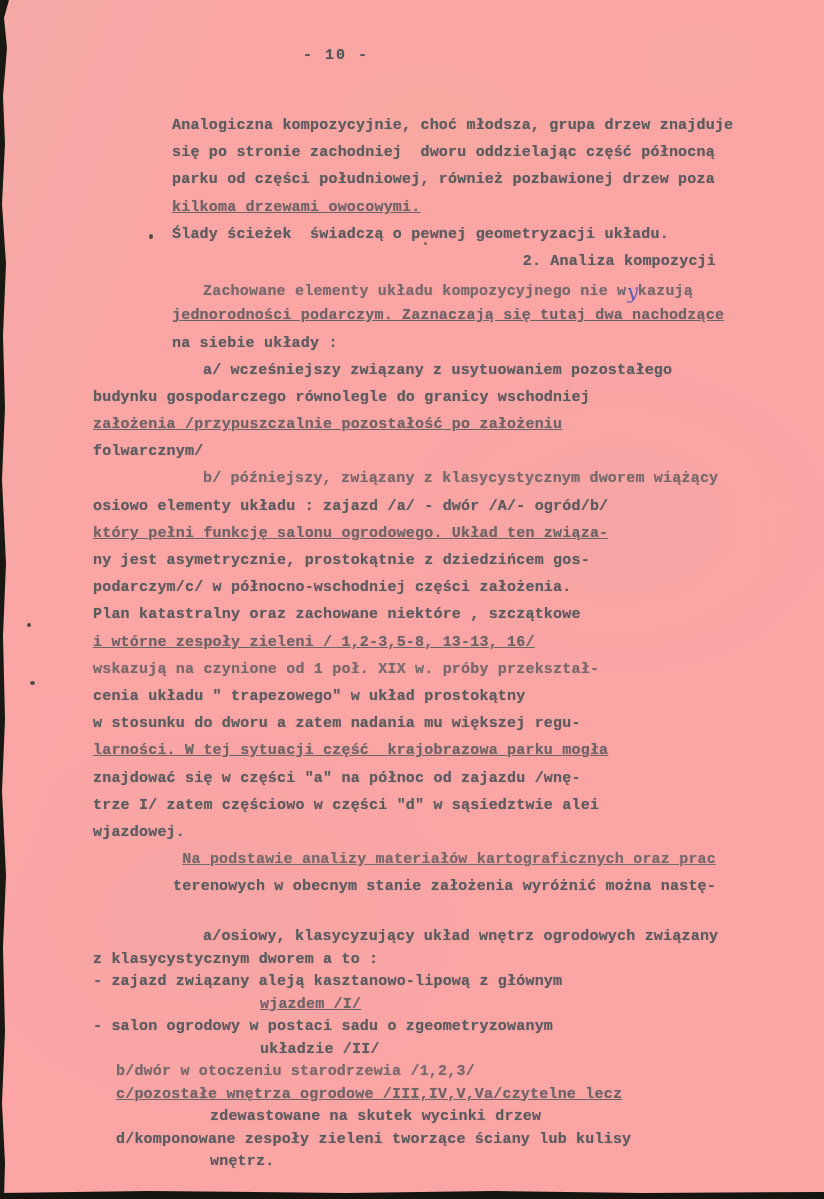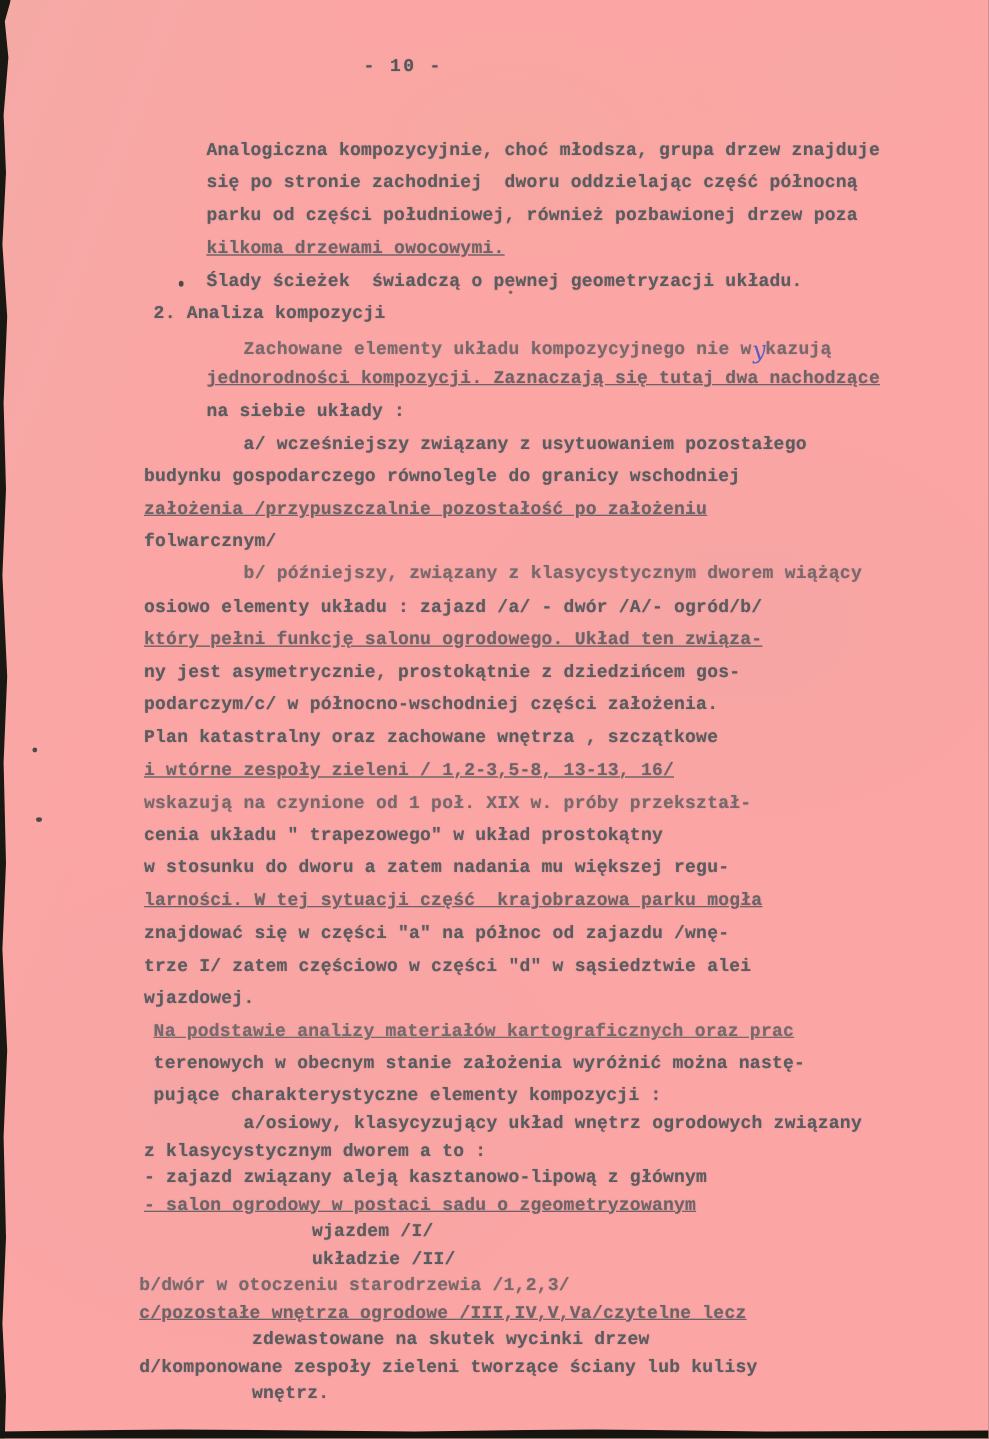--- a/index.html
+++ b/index.html
@@ -29,24 +29,24 @@
     text-shadow:0 0 1px rgba(80,80,88,0.55);
     filter:blur(0.25px);
   }
   .block-upper{top:112px;}
   .block-upper .line{height:27.2px;line-height:27.2px;}
   .block-lower{top:926px;}
   .block-lower .line{height:22.5px;line-height:22.5px;}
   .line{white-space:pre;}
   .line:nth-child(4n){opacity:0.88;text-decoration:underline;}
   .line:nth-child(7n){opacity:0.82;}
-  .i0{padding-left:128px;}
+  .i0{padding-left:128px;text-align:right;}
   .i1{padding-left:172px;}
   .i2{padding-left:203px;}
-  .i3{padding-left:120px;}
+  .i3{padding-left:93px;}
   .i4{padding-left:260px;}
   .i2b{padding-left:116px;}
   .i3b{padding-left:210px;font-family:Liberation Mono, monospace;}
   .pageno{
     position:absolute;top:47px;left:303px;
     color:#55565b;font-size:15px;font-weight:700;
     letter-spacing:2px;
     text-shadow:0 0 1px rgba(80,80,88,0.55);
     filter:blur(0.25px);
   }
@@ -91,51 +91,50 @@
   <div class="pageno">- 10 -</div>
 
   <div class="typed block-upper">
     <div class="line i1">Analogiczna kompozycyjnie, choć młodsza, grupa drzew znajduje</div>
     <div class="line i1">się po stronie zachodniej  dworu oddzielając część północną</div>
     <div class="line i1">parku od części południowej, również pozbawionej drzew poza</div>
     <div class="line i1">kilkoma drzewami owocowymi.</div>
     <div class="line i1">Ślady ścieżek  świadczą o pewnej geometryzacji układu.</div>
     <div class="line i0">2. Analiza kompozycji</div>
     <div class="line i2"><span>Zachowane elementy układu kompozycyjnego nie w</span><span class="hand-y">y</span><span>kazują</span></div>
-    <div class="line i1">jednorodności kompozycji. Zaznaczają się tutaj dwa nachodzące</div>
+    <div class="line i1">jednorodności podarczym. Zaznaczają się tutaj dwa nachodzące</div>
     <div class="line i1">na siebie układy :</div>
     <div class="line i2">a/ wcześniejszy związany z usytuowaniem pozostałego</div>
     <div class="line i3">budynku gospodarczego równolegle do granicy wschodniej</div>
     <div class="line i3">założenia /przypuszczalnie pozostałość po założeniu</div>
     <div class="line i3">folwarcznym/</div>
     <div class="line i2">b/ późniejszy, związany z klasycystycznym dworem wiążący</div>
     <div class="line i3">osiowo elementy układu : zajazd /a/ - dwór /A/- ogród/b/</div>
     <div class="line i3">który pełni funkcję salonu ogrodowego. Układ ten związa-</div>
     <div class="line i3">ny jest asymetrycznie, prostokątnie z dziedzińcem gos-</div>
     <div class="line i3">podarczym/c/ w północno-wschodniej części założenia.</div>
-    <div class="line i3">Plan katastralny oraz zachowane wnętrza , szczątkowe</div>
+    <div class="line i3">Plan katastralny oraz zachowane niektóre , szczątkowe</div>
     <div class="line i3">i wtórne zespoły zieleni / 1,2-3,5-8, 13-13, 16/</div>
     <div class="line i3">wskazują na czynione od 1 poł. XIX w. próby przekształ-</div>
     <div class="line i3">cenia układu " trapezowego" w układ prostokątny</div>
     <div class="line i3">w stosunku do dworu a zatem nadania mu większej regu-</div>
     <div class="line i3">larności. W tej sytuacji część  krajobrazowa parku mogła</div>
     <div class="line i3">znajdować się w części "a" na północ od zajazdu /wnę-</div>
     <div class="line i3">trze I/ zatem częściowo w części "d" w sąsiedztwie alei</div>
     <div class="line i3">wjazdowej.</div>
     <div class="line i0">Na podstawie analizy materiałów kartograficznych oraz prac</div>
     <div class="line i0">terenowych w obecnym stanie założenia wyróżnić można nastę-</div>
-    <div class="line i0">pujące charakterystyczne elementy kompozycji :</div>
   </div>
 
   <div class="typed block-lower">
     <div class="line i2">a/osiowy, klasycyzujący układ wnętrz ogrodowych związany</div>
     <div class="line i3">z klasycystycznym dworem a to :</div>
     <div class="line i3">- zajazd związany aleją kasztanowo-lipową z głównym</div>
+    <div class="line i4">wjazdem /I/</div>
     <div class="line i3">- salon ogrodowy w postaci sadu o zgeometryzowanym</div>
-    <div class="line i4">wjazdem /I/</div>
     <div class="line i4">układzie /II/</div>
     <div class="line i2b">b/dwór w otoczeniu starodrzewia /1,2,3/</div>
     <div class="line i2b">c/pozostałe wnętrza ogrodowe /III,IV,V,Va/czytelne lecz</div>
     <div class="line i3b">zdewastowane na skutek wycinki drzew</div>
     <div class="line i2b">d/komponowane zespoły zieleni tworzące ściany lub kulisy</div>
     <div class="line i3b">wnętrz.</div>
   </div>
 
 </div>
 

